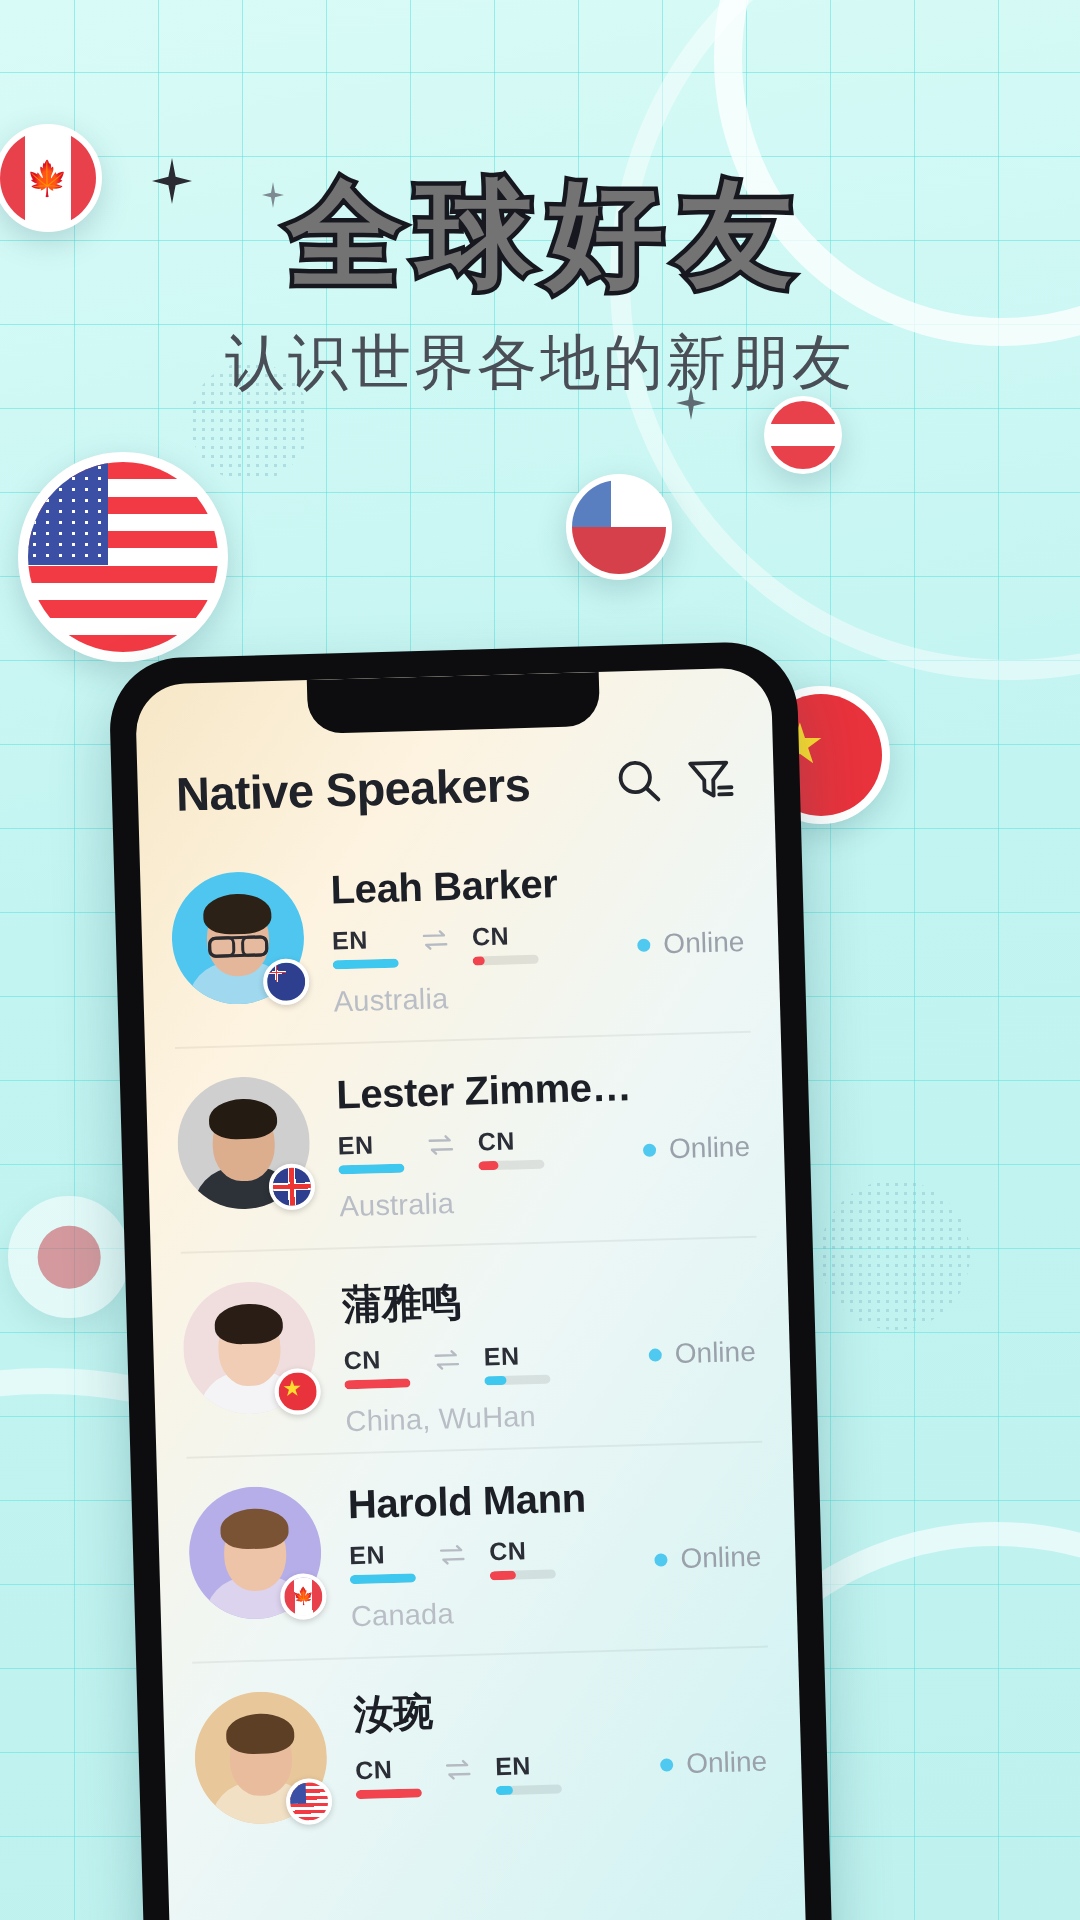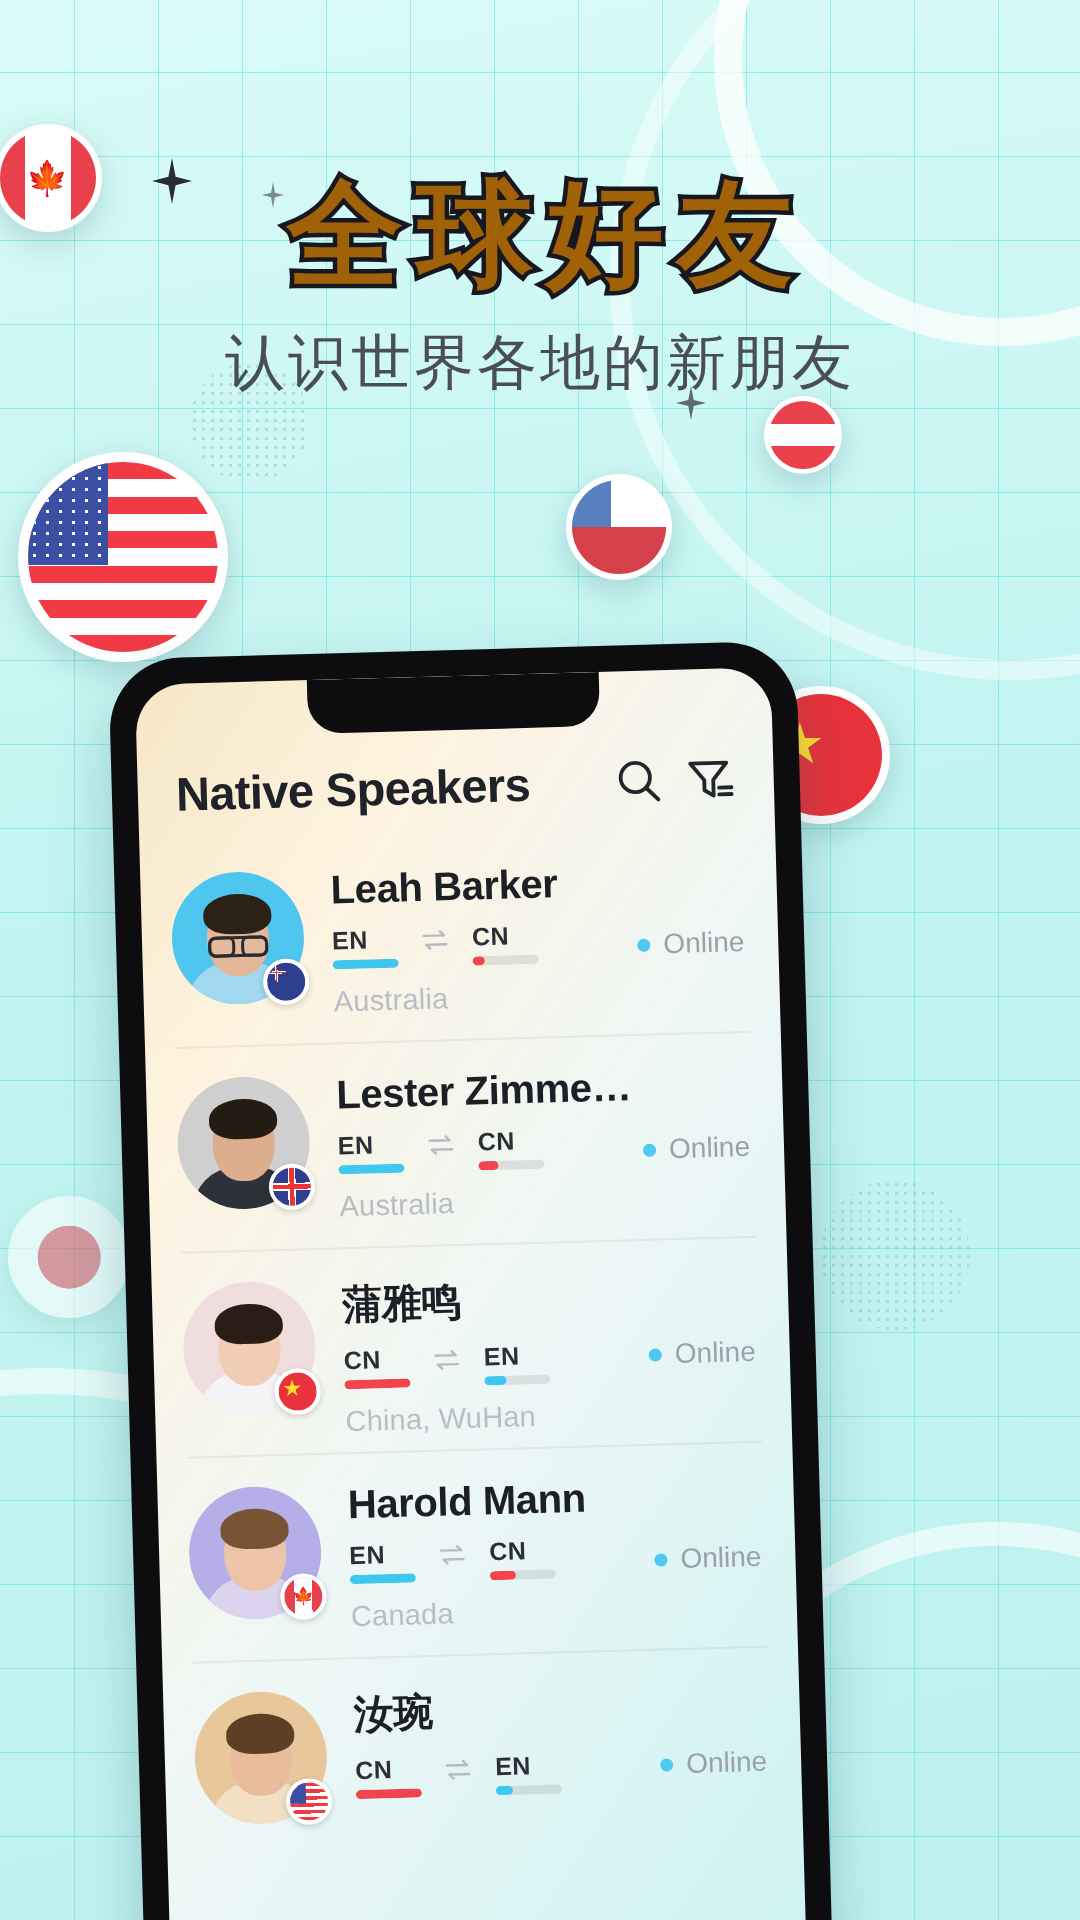--- a/index.html
+++ b/index.html
@@ -26,21 +26,21 @@
      background-size:9px 9px;}
 
   
   .spark{position:absolute;}
   .spark i{display:block;width:100%;height:100%;background:currentColor;
      clip-path:polygon(50% 0%,59% 41%,100% 50%,59% 59%,50% 100%,41% 59%,0% 50%,41% 41%);}
 
   
   #headline{position:absolute;left:0;right:0;top:176px;text-align:center;
      font-family:"DejaVu Sans","Liberation Sans",sans-serif;
-     font-size:116px;font-weight:700;color:#a16207;letter-spacing:14px;
+     font-size:116px;font-weight:700;color:#737373;letter-spacing:14px;
      line-height:1;text-indent:14px;
      -webkit-text-stroke:9px #17181f;paint-order:stroke fill;}
   #subhead{position:absolute;left:0;right:0;top:332px;text-align:center;
      font-family:"DejaVu Sans","Liberation Sans",sans-serif;
      font-size:60px;font-weight:500;color:#4a4f57;letter-spacing:3px;line-height:1;}
 
   
   .flagbubble{position:absolute;border-radius:50%;overflow:hidden;
      background:#fff;box-shadow:0 10px 30px rgba(40,90,100,.22);
      border:6px solid #fff;}

